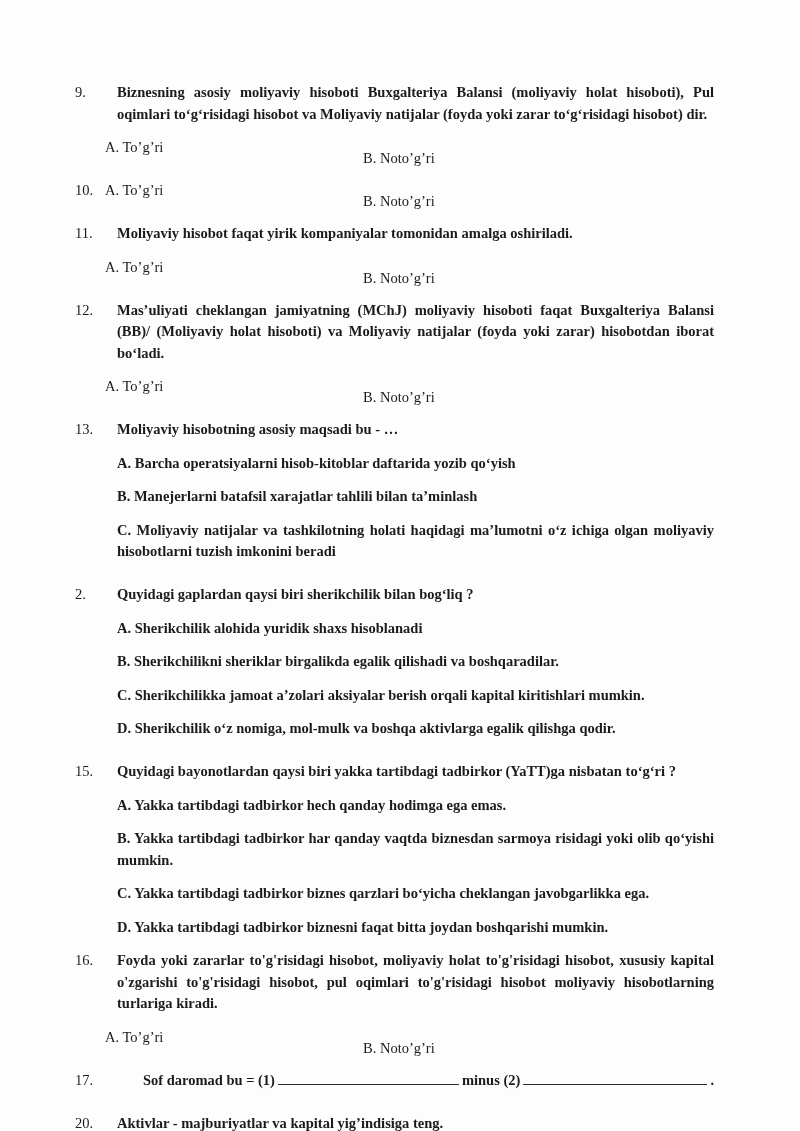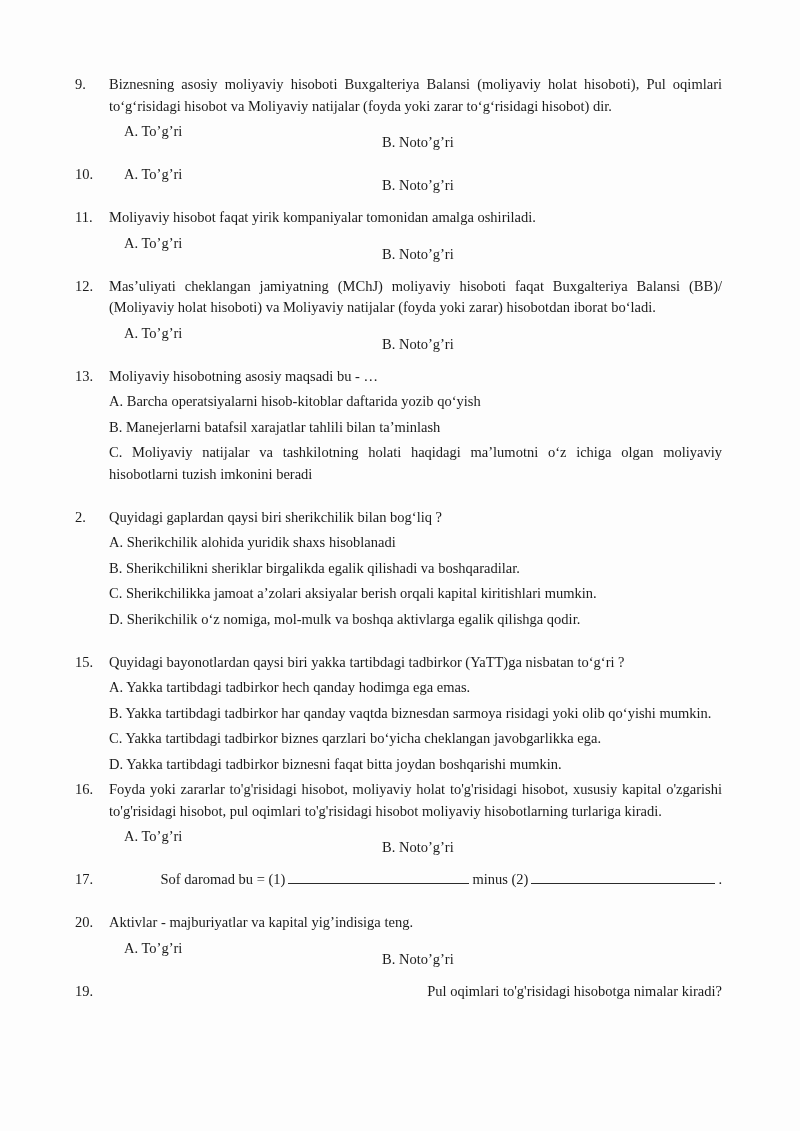--- a/index.html
+++ b/index.html
@@ -26,29 +26,29 @@
     margin: 0 0 21.5px 0;
   }
   .q.tight { margin-bottom: 4px; }
   .qnum {
     position: absolute;
     left: 0;
     top: 0;
     width: 28px;
   }
   .q p {
-    margin: 4px;
+    margin: 12px;
     text-align: justify;
+    font-weight: bold;
   }
   .q p.single { text-align: right; }
   .tf-row {
     position: relative;
     height: 21.5px;
     white-space: nowrap;
-    margin-left: 19px;
   }
   .opt-b {
     position: absolute;
     left: 258px;
     top: 11px;
   }
   .blank {
     display: inline-block;
     height: 13px;
     border-bottom: 1.4px solid #2b2b2b;

